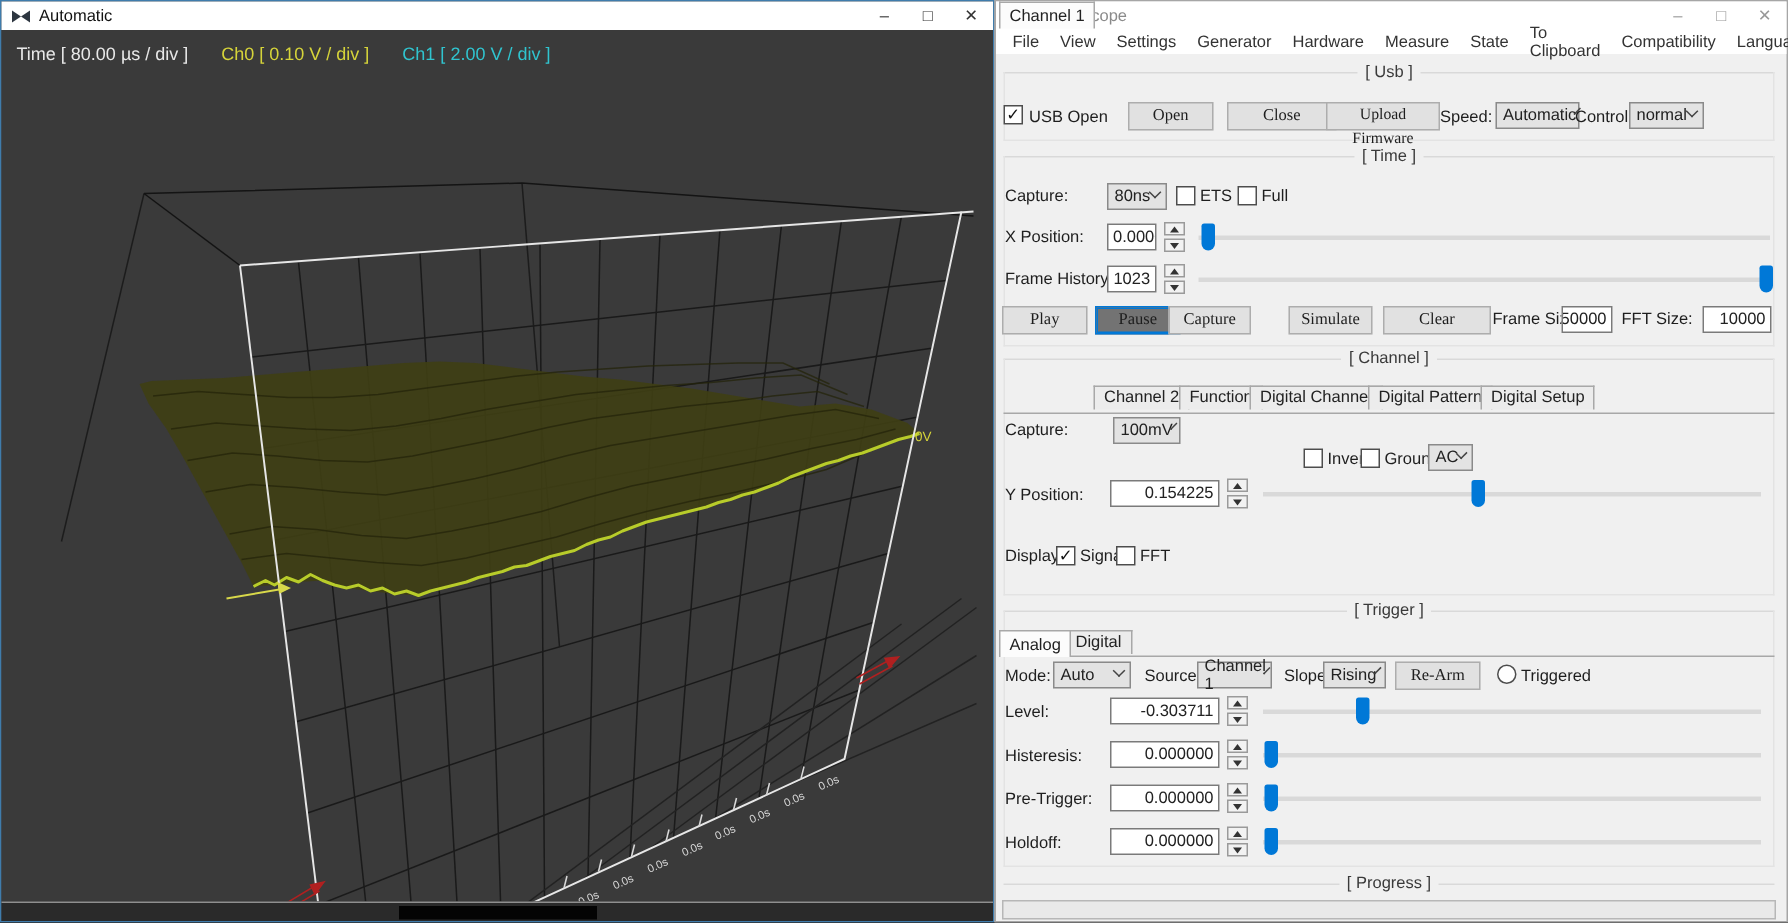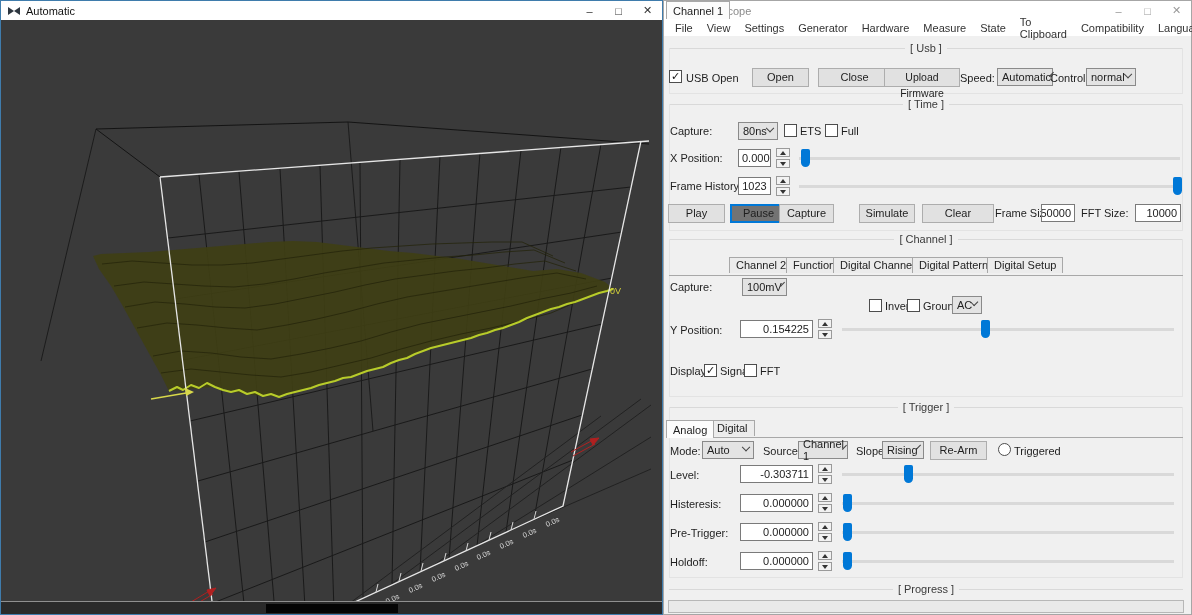--- a/index.html
+++ b/index.html
@@ -31,21 +31,21 @@
   
   #right-win { left:663px; width:529px; background:#f0f0f0; border:1px solid #a6a6a6; }
   .menubar { position:absolute; top:19px; left:0; right:0; height:16px; background:#ffffff; display:flex; align-items:center; padding-left:4px; }
   .menu-item { padding:0 7px; color:#333; height:100%; display:flex; align-items:center; }
 
   .gcap { position:absolute; left:5px; width:514px; display:flex; align-items:center; gap:5px; color:#3a3a3a; }
   .gline { flex:1; height:1px; background:#d9d9d9; }
   .group-border { position:absolute; left:5px; width:514px; border:1px solid #e3e3e3; border-top:none; pointer-events:none; }
 
   .lbl { position:absolute; color:#1e1e1e; white-space:nowrap; }
-  .btn { position:absolute; height:19px; background:#e1e1e1; border:1px solid #adadad; text-align:center; line-height:16px; color:#1e1e1e; }
+  .btn { position:absolute; height:19px; background:#e1e1e1; border:1px solid #adadad; text-align:center; line-height:16px; color:#1e1e1e;font-family:Liberation Serif, serif; }
   .btn.focused { background:#737373; border:1px solid #0078d7; box-shadow:inset 0 0 0 1px #0078d7; }
   .tbox { position:absolute; height:18px; background:#fff; border:1px solid #7a7a7a; display:flex; align-items:center; padding:0 3px; overflow:hidden; white-space:nowrap; }
   .tbox.right { justify-content:flex-end; }
   .combo { position:absolute; height:18px; background:#e3e3e3; border:1px solid #8a8a8a; display:flex; align-items:center; padding:0 4px; }
   .combo .chev { margin-left:auto; width:6px; height:6px; border-right:1px solid #444; border-bottom:1px solid #444; transform:rotate(45deg) translate(-2px,-2px); }
   .spin { position:absolute; width:14px; height:20px; display:flex; flex-direction:column; gap:2px; }
   .spin-b { flex:1; background:#f2f2f2; border:1px solid #9a9a9a; position:relative; }
   .spin-b.up:after  { content:""; position:absolute; left:3px; top:2px; border-left:3px solid transparent; border-right:3px solid transparent; border-bottom:4px solid #333; }
   .spin-b.dn:after { content:""; position:absolute; left:3px; top:2px; border-left:3px solid transparent; border-right:3px solid transparent; border-top:4px solid #333; }
   .slider { position:absolute; height:18px; }
@@ -67,20 +67,25 @@
     <span class="app-icon" data-name="scopefun-app-icon"></span>
     <span class="title-text" data-name="scopefun-window-title">Automatic</span>
     <span class="win-controls">
       <span class="win-btn" data-name="minimize-icon">–</span>
       <span class="win-btn" data-name="maximize-icon">□</span>
       <span class="win-btn" data-name="close-icon">✕</span>
     </span>
   </div>
 
   <div class="plot-area" data-name="waveform-3d-view">
+    <div class="plot-header" data-name="scope-readout">
+      <span style="color:#e8e8e8" data-name="time-per-div-label">Time [ 80.00 µs / div ]</span>
+      <span style="color:#d6d43a" data-name="ch0-per-div-label">Ch0 [ 0.10 V / div ]</span>
+      <span style="color:#30c4cf" data-name="ch1-per-div-label">Ch1 [ 2.00 V / div ]</span>
+    </div>
 
     <svg class="plot-svg" width="661" height="583" viewBox="0 19 661 583" data-name="plot-canvas">
 
       <g stroke="#1c1c1c" stroke-width="1" fill="none" data-name="cube-back-edges">
         <path d="M95,128 L40,360"></path>
         <path d="M347,121 L372,430"></path>
       </g>
 
       <g stroke="#141414" stroke-width="1" fill="none" data-name="cube-top-face">
         <path d="M95,128 L347,121 L648,143"></path>

